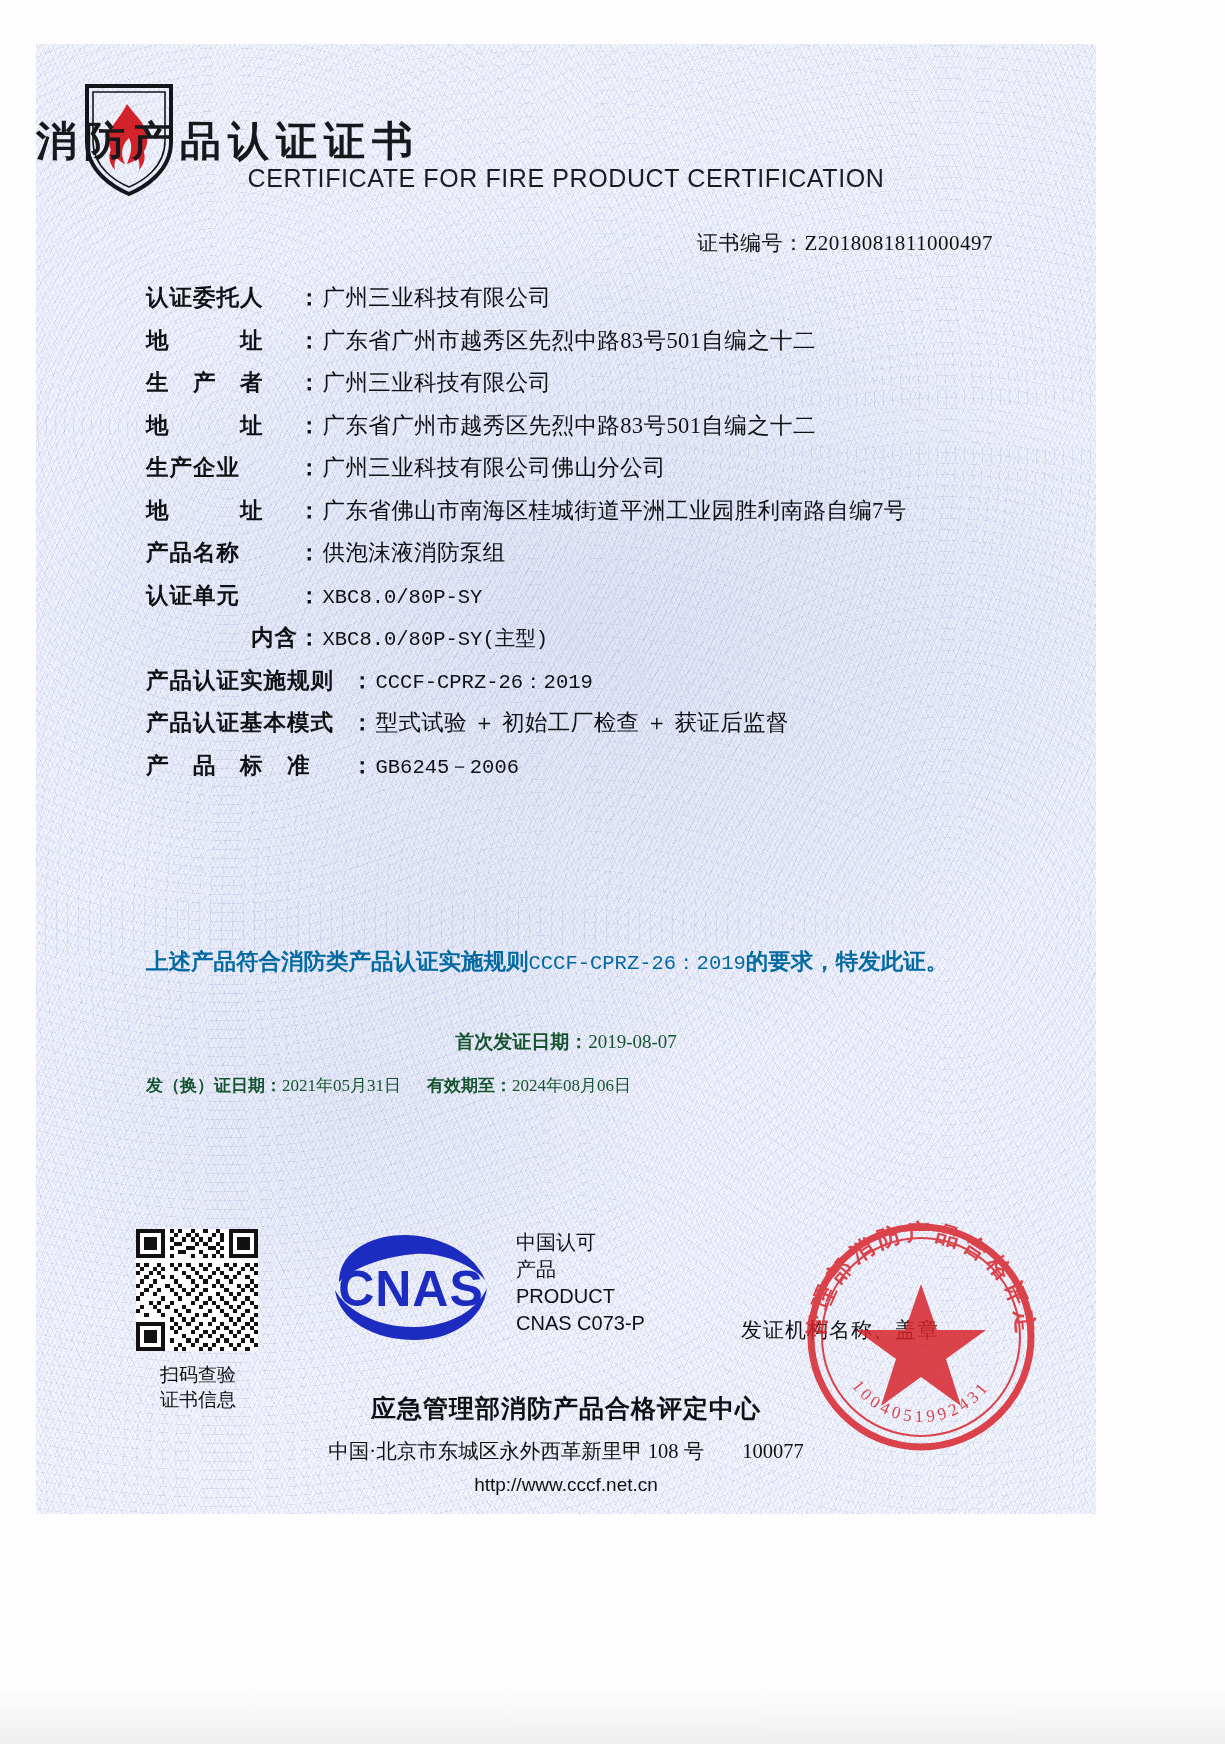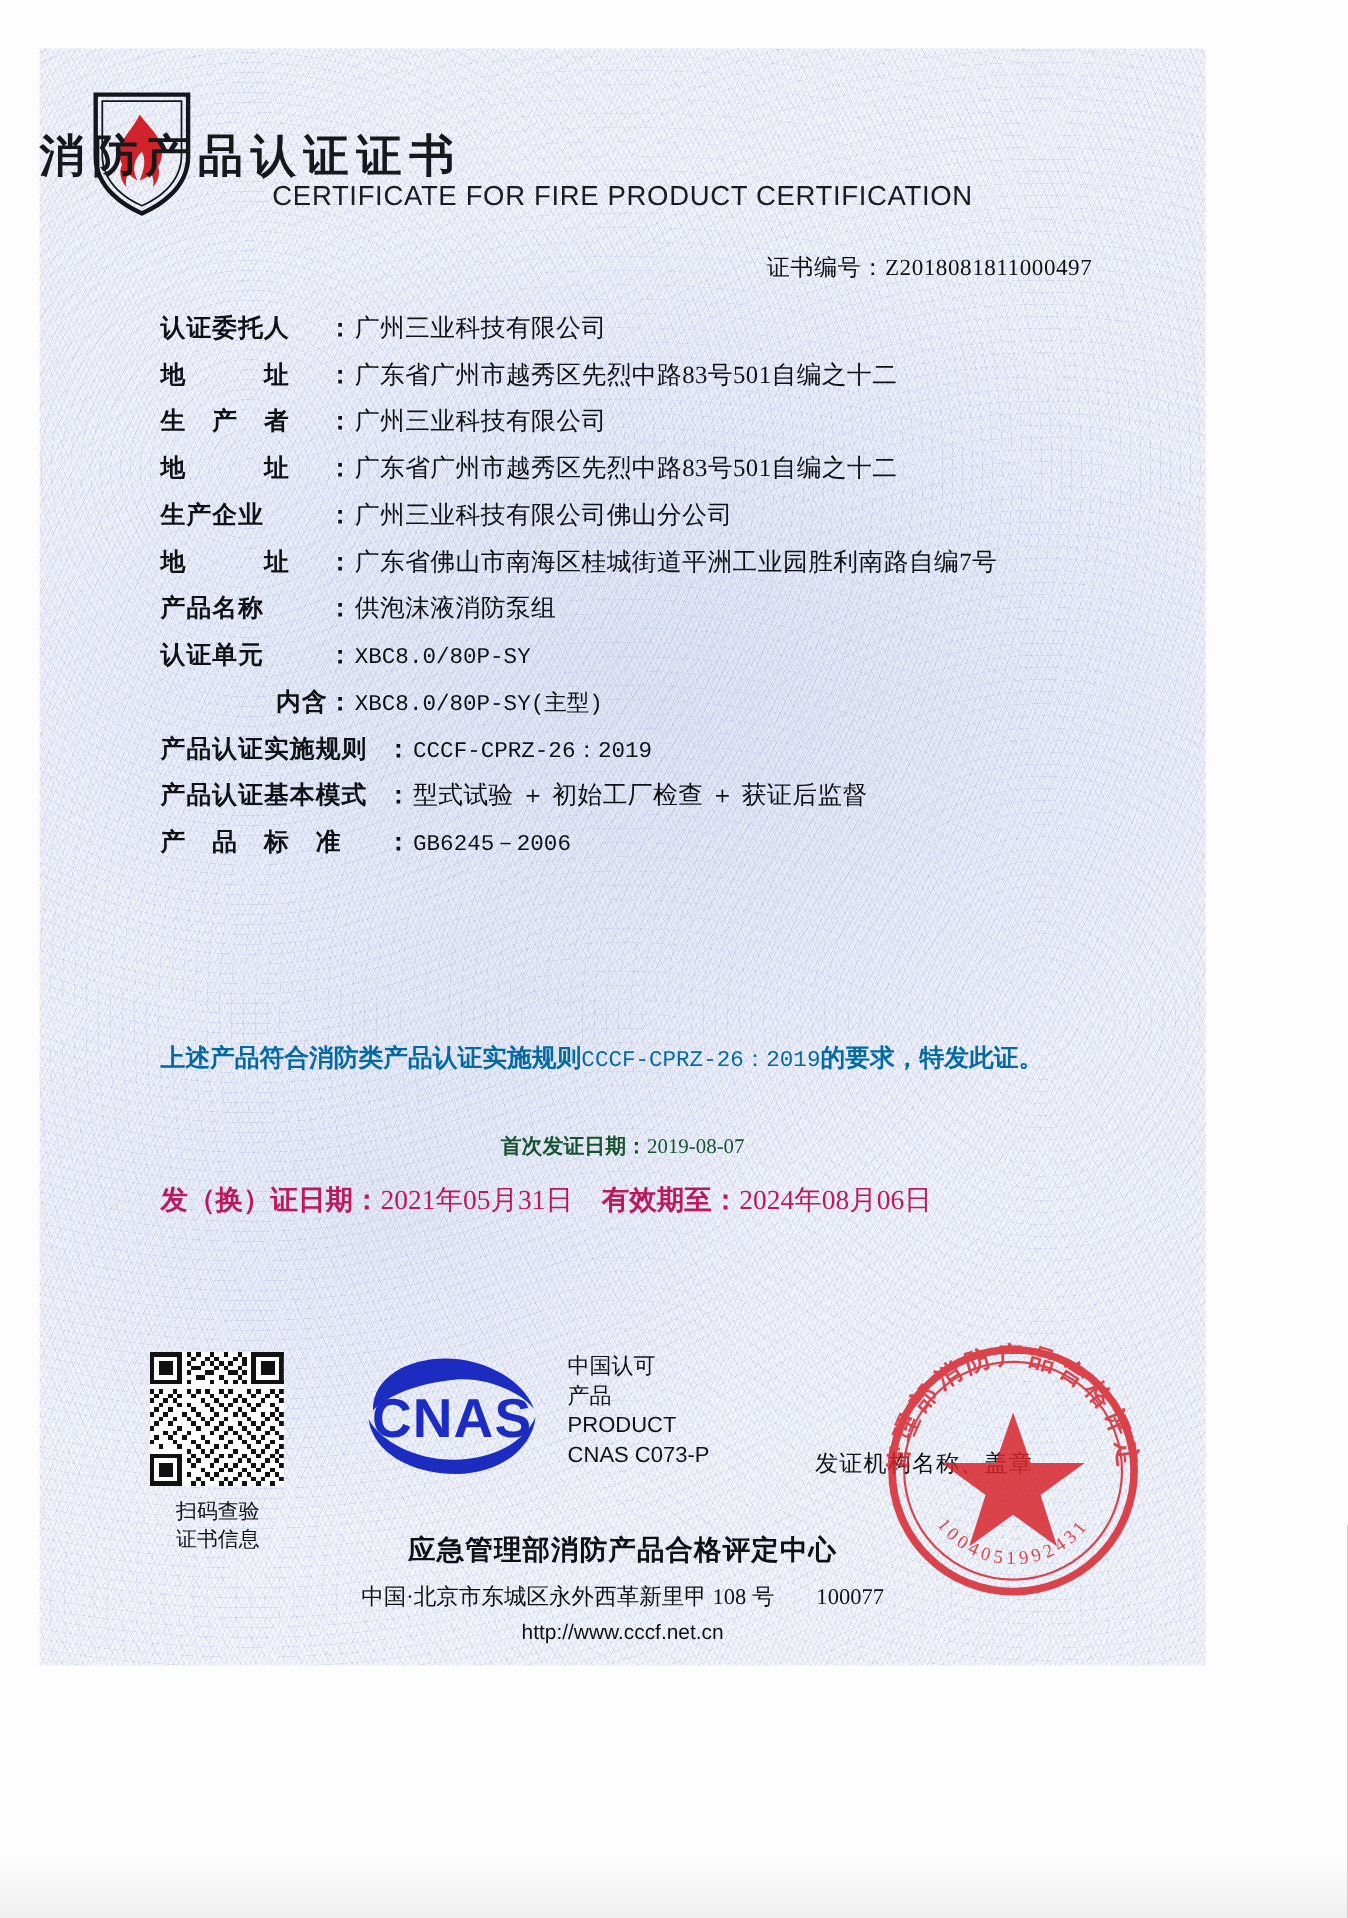--- a/index.html
+++ b/index.html
@@ -151,23 +151,23 @@
     font-weight: bold;
     color: #14532d;
   }
   .firstissue .val { font-weight: normal; font-family:"Liberation Serif",serif; }
 
   .daterow {
     position: absolute;
     left: 110px;
     top: 1030px;
     width: 890px;
-    font-size: 25px;
+    font-size: 17px;
     font-weight: bold;
-    color: #be185d;
+    color: #14532d;
   }
   .daterow .val { font-weight: normal; }
   .daterow .gap { display:inline-block; width: 26px; }
 
   .notice {
     position: absolute;
     left: 0; right: 0;
     top: 1082px;
     text-align: center;
     font-size: 22.5px;

